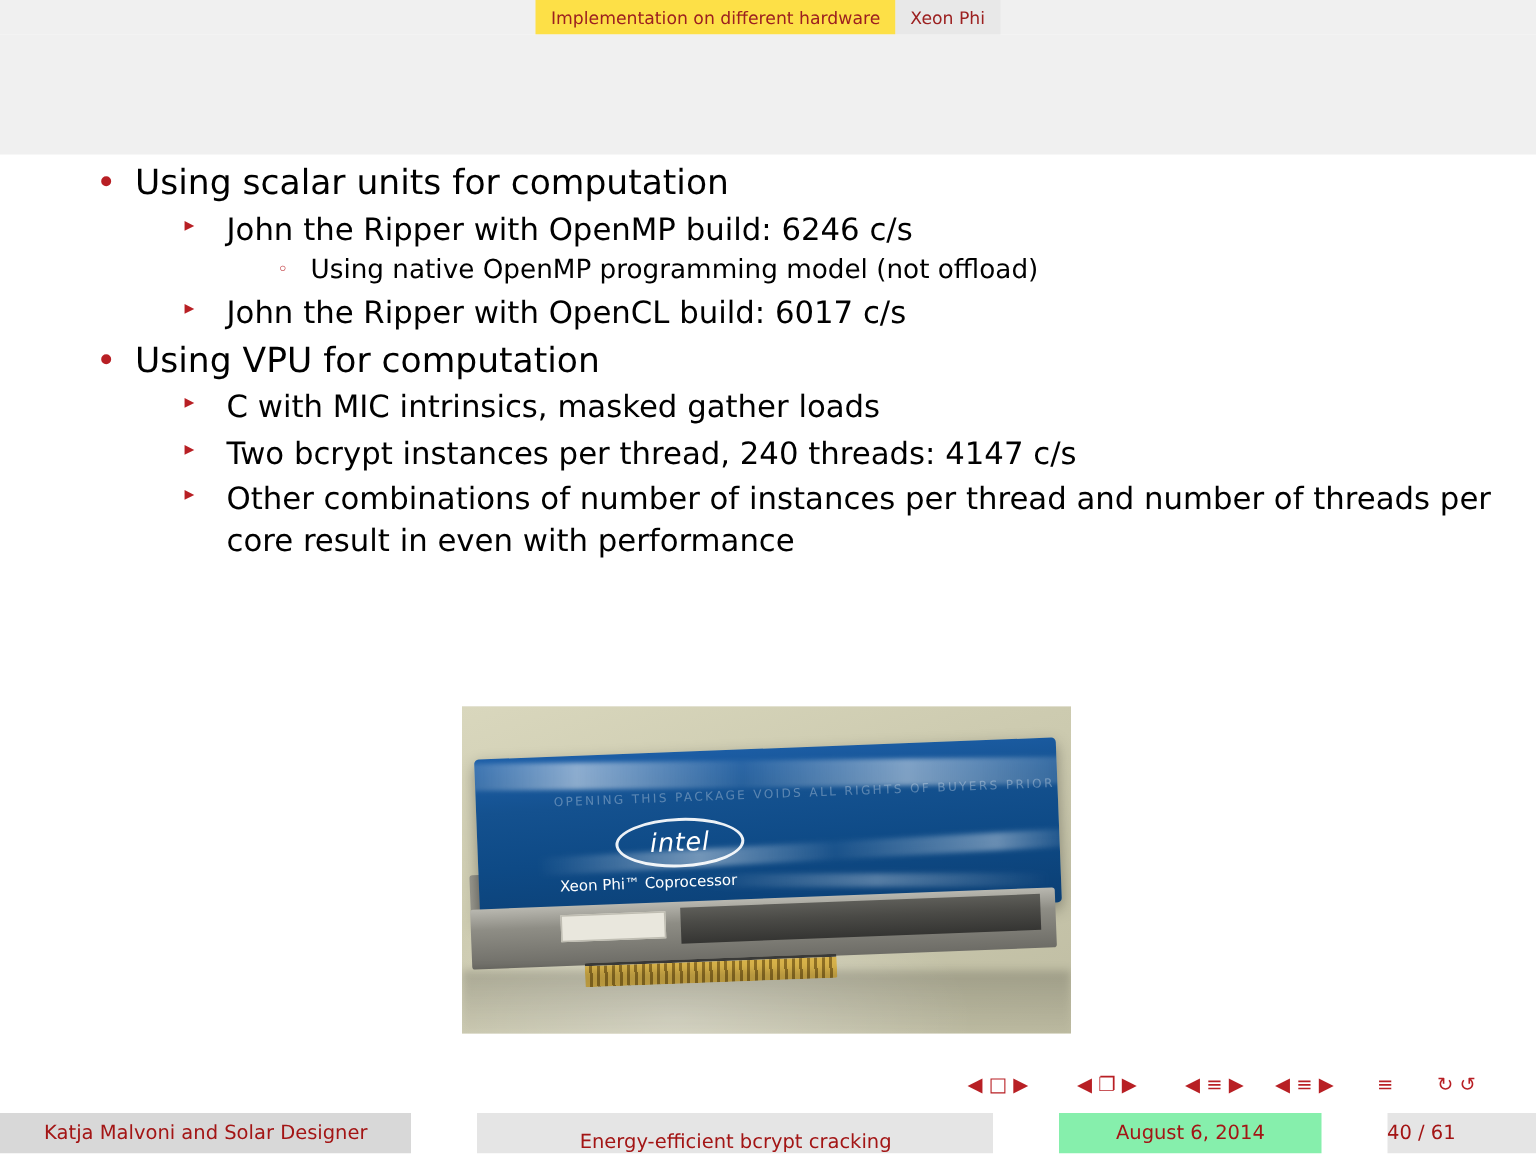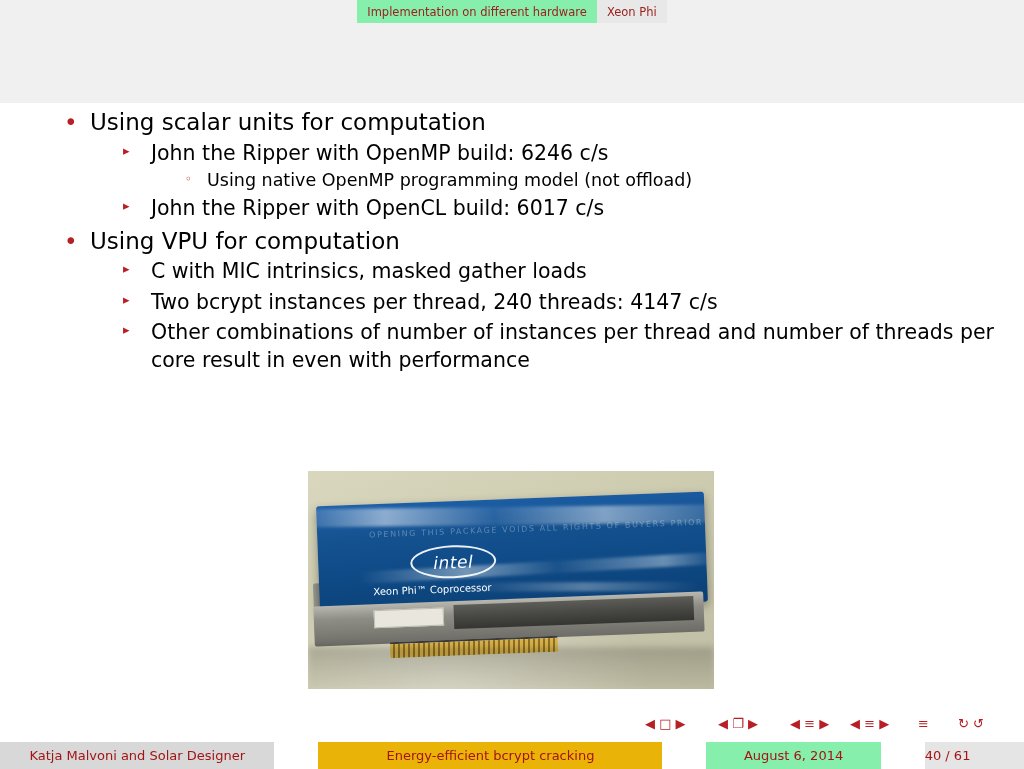--- a/index.html
+++ b/index.html
@@ -34,21 +34,21 @@
   }
   .nav-section {
     display: flex;
     align-items: center;
     padding: 0 10px;
     font-size: 11.5px;
     color: #a31515;
     white-space: nowrap;
   }
   .nav-section.inactive {
-    background: #86efac;
+    background: #fde047;
     color: #9c2020;
   }
   .nav-section.active {
     background: #e8e8e8;
     color: #9c2020;
   }
 
   
   .title-band {
     position: absolute;
@@ -288,22 +288,22 @@
     color: #a31515;
     gap: 44px;
   }
   .footer .f-author {
     width: 315px;
     background: #d8d8d8;
     display: flex; align-items: center; justify-content: center;
   }
   .footer .f-title {
     width: 395px;
-    background: #eab308;
-    display: flex; align-items: center; justify-content: center;
+    background: #e5e5e5;
+    display: flex; align-items: flex-end; justify-content: center;
   }
   .footer .f-date {
     width: 200px;
     background: #86efac;
     display: flex; align-items: center; justify-content: center;
   }
   .footer .f-page {
     width: 114px;
     background: #e5e5e5;
     display: flex; align-items: center; 

